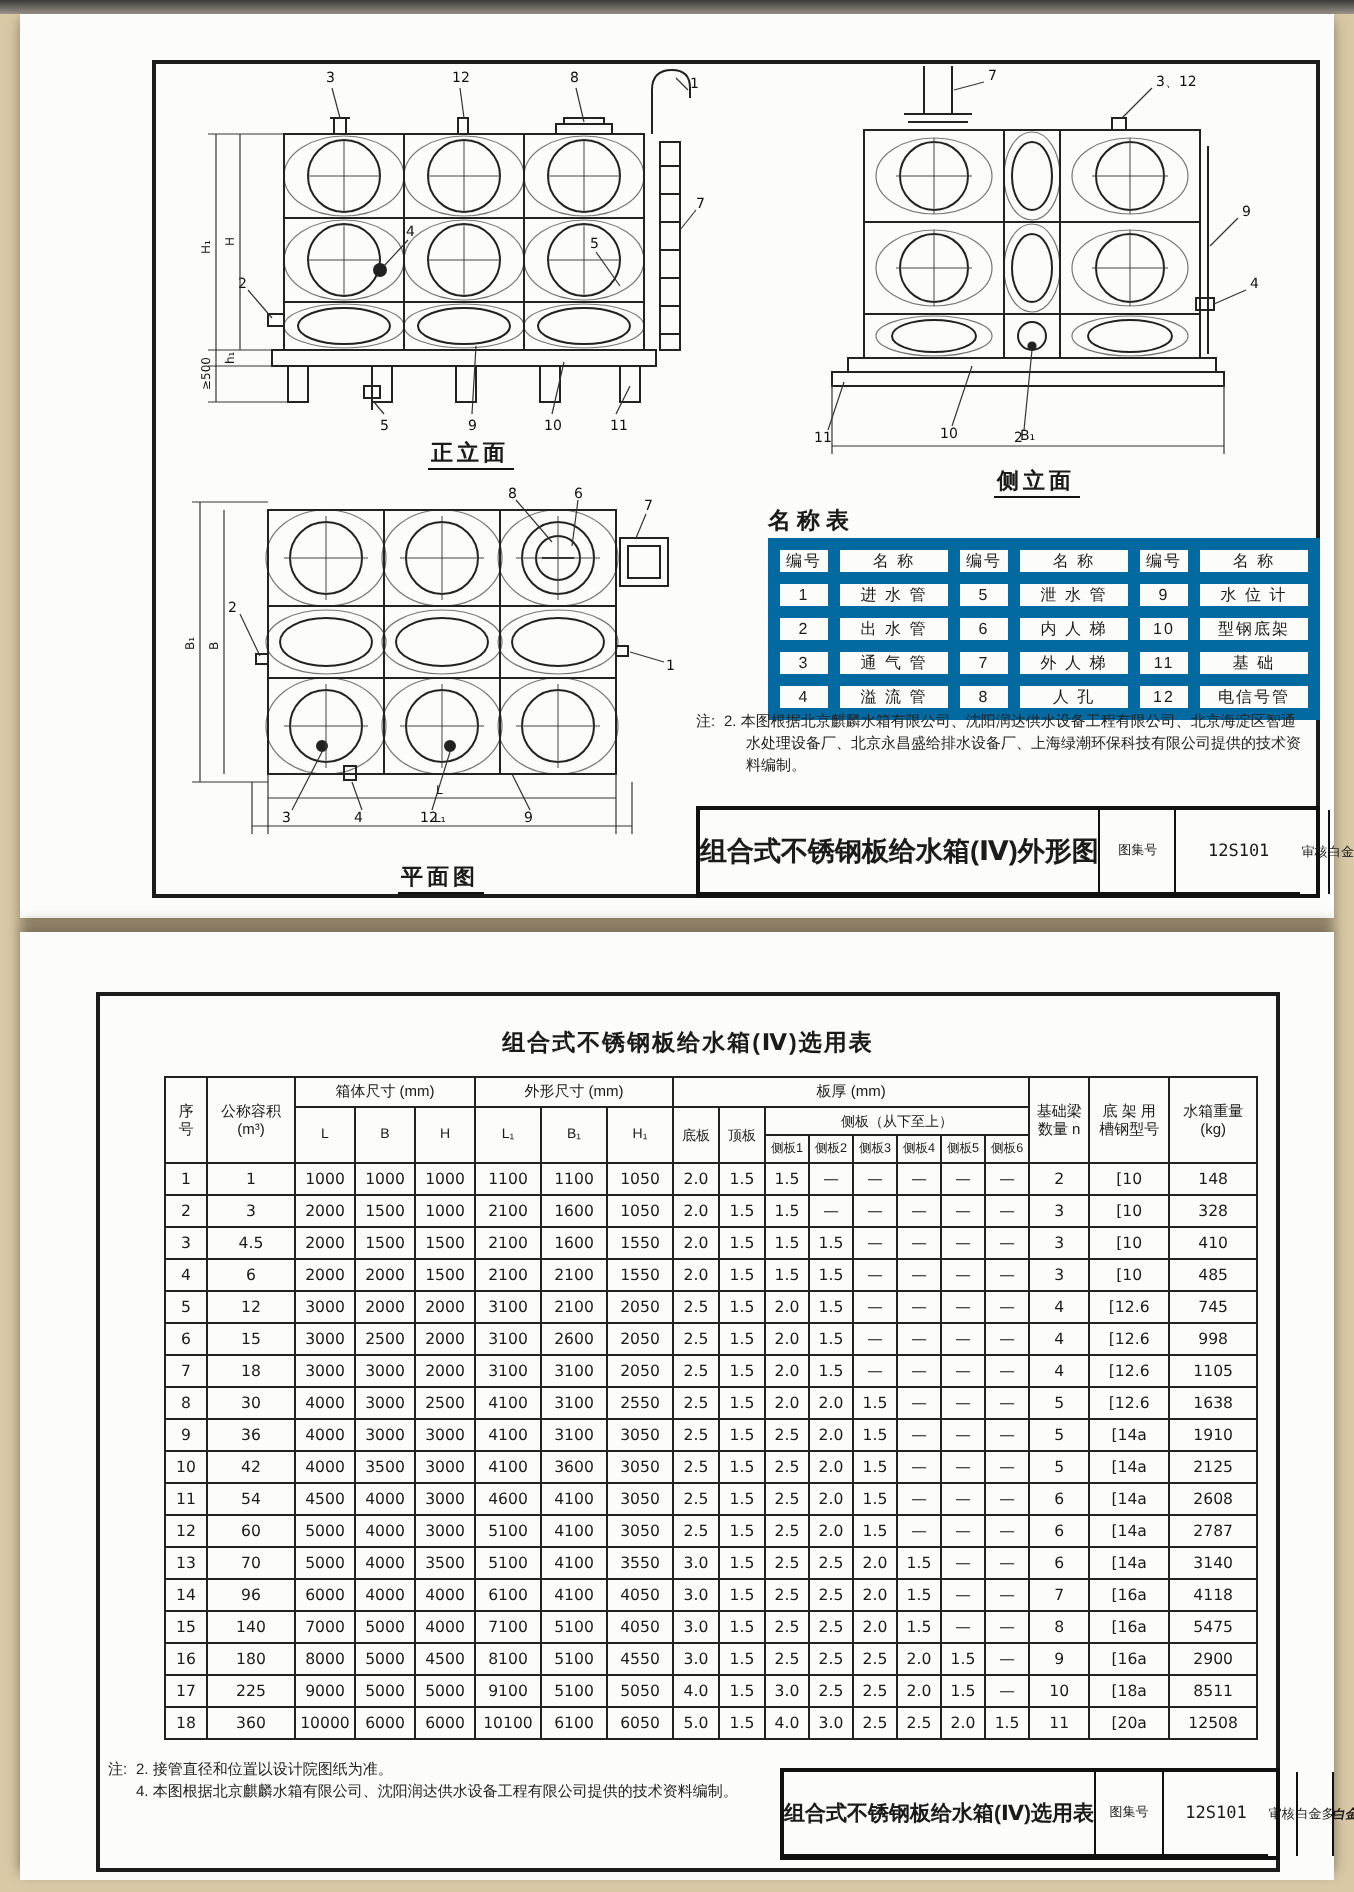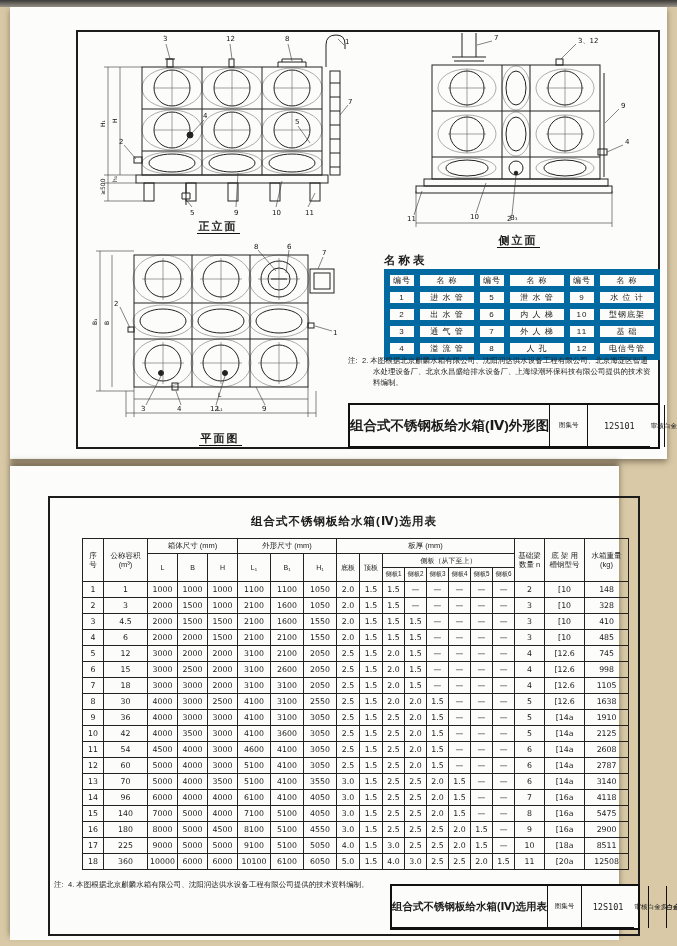--- a/index.html
+++ b/index.html
@@ -2,21 +2,21 @@
 <html><head>
 <meta charset="utf-8">
 <style>
   *{box-sizing:border-box;margin:0;padding:0}
   body{font-family:"Liberation Sans","DejaVu Sans",sans-serif;background:#b8a888}
   .canvas{position:relative;width:677px;height:946px;background:#d9c9a7;overflow:hidden}
   .top-shadow{position:absolute;left:0;top:0;width:677px;height:7px;
     background:linear-gradient(180deg,#3a3a38,#9a948a)}
   .page{position:absolute;background:#fcfcfa;color:#1b1b1b}
   .page1{left:10px;top:7px;width:657px;height:452px;box-shadow:0 3px 6px rgba(70,60,40,.55)}
-  .page2{left:10px;top:466px;width:609px;height:474px;box-shadow:0 -4px 6px rgba(60,52,36,.6)}
+  .page2{left:10px;top:466px;width:657px;height:474px;box-shadow:0 -4px 6px rgba(60,52,36,.6)}
   .frame{position:absolute;border:2px solid #1c1c1c}
   .frame1{left:66px;top:23px;width:584px;height:419px}
   .frame2{left:38px;top:30px;width:592px;height:440px}
   svg{position:absolute;overflow:visible}
   svg text{font-family:"DejaVu Sans",sans-serif;fill:#111;stroke:none}
   .drawing-title{position:absolute;font-weight:bold;font-size:11px;text-align:center;letter-spacing:2px}
   .drawing-title span{border-bottom:1.5px solid #111;padding:0 2px 1px}
   
   .nt-title{position:absolute;left:374px;top:246px;width:270px;
     font-weight:bold;font-size:11.5px;letter-spacing:3px}
@@ -182,21 +182,21 @@
         <line x1="18" y1="152" x2="50" y2="152"></line>
           <line x1="18" y1="170" x2="58" y2="170"></line>
       </g>
       <g font-size="6">
         <text transform="rotate(-90 19 96)" x="19" y="96">H₁</text>
         <text transform="rotate(-90 31 92)" x="31" y="92">H</text>
         <text transform="rotate(-90 31 151)" x="31" y="151">h₁</text>
         <text transform="rotate(-90 19 164)" x="19" y="164">≥500</text>
       </g>
     </svg>
-    <div class="drawing-title" style="left:72px;top:212px;width:272px"><span>正立面</span></div>
+    <div class="drawing-title" style="left:89px;top:212px;width:272px"><span>正立面</span></div>
 
     <svg style="left:388px;top:24px" width="240" height="200" viewBox="0 0 240 200">
       <g stroke="#777" stroke-width=".6" fill="none">
         <ellipse cx="69" cy="57" rx="29" ry="19"></ellipse>
           <ellipse cx="167" cy="57" rx="29" ry="19"></ellipse>
         <ellipse cx="69" cy="103" rx="29" ry="19"></ellipse>
           <ellipse cx="167" cy="103" rx="29" ry="19"></ellipse>
         <ellipse cx="118" cy="57" rx="14" ry="22"></ellipse>
           <ellipse cx="118" cy="103" rx="14" ry="22"></ellipse>
         <ellipse cx="69" cy="137" rx="29" ry="10"></ellipse>
@@ -890,20 +890,21 @@
             <td>[20a</td>
             <td>12508</td>
           </tr>
         </tbody>
     </table>
 
     <div class="notes notes2">
       <div class="note-wrap">
         <div class="note-label">注:</div>
         <div class="note-lines">
+            <div class="note-line">2. 接管直径和位置以设计院图纸为准。</div>
             <div class="note-line">4. 本图根据北京麒麟水箱有限公司、沈阳润达供水设备工程有限公司提供的技术资料编制。</div>
           </div>
       </div>
     </div>
 
     <div class="tblock tblock2">
       <div class="tb-row" style="flex:1.7">
         <div class="tb-cell tb-main">组合式不锈钢板给水箱(Ⅳ)选用表</div>
         <div class="tb-cell tb-label tb-w1">图集号</div>
         <div class="tb-cell tb-no tb-w2">12S101</div>

